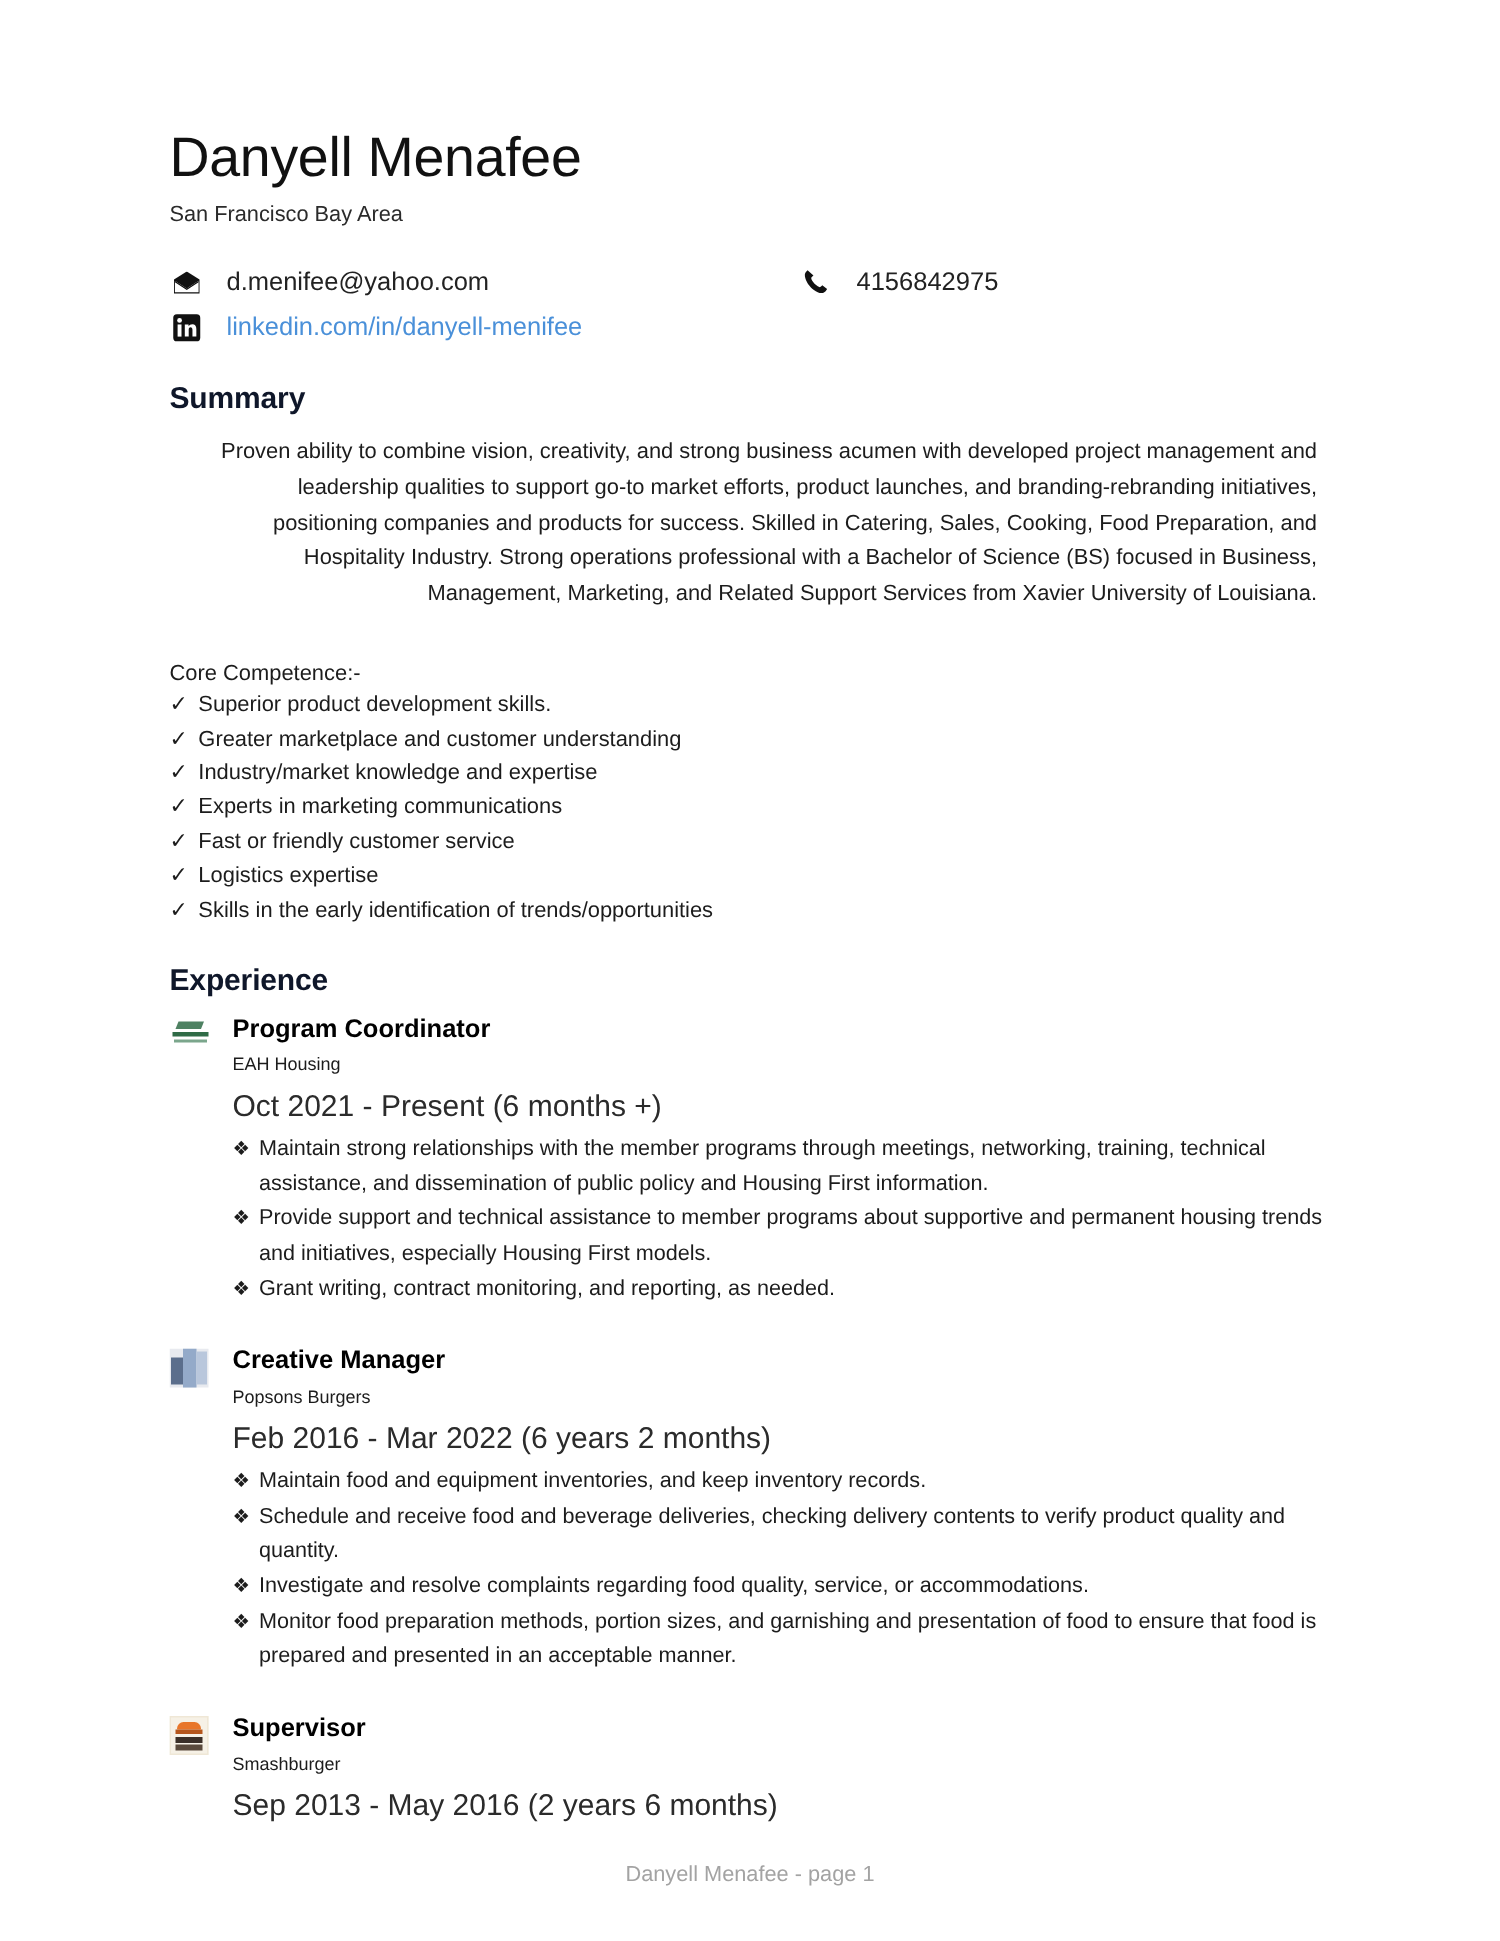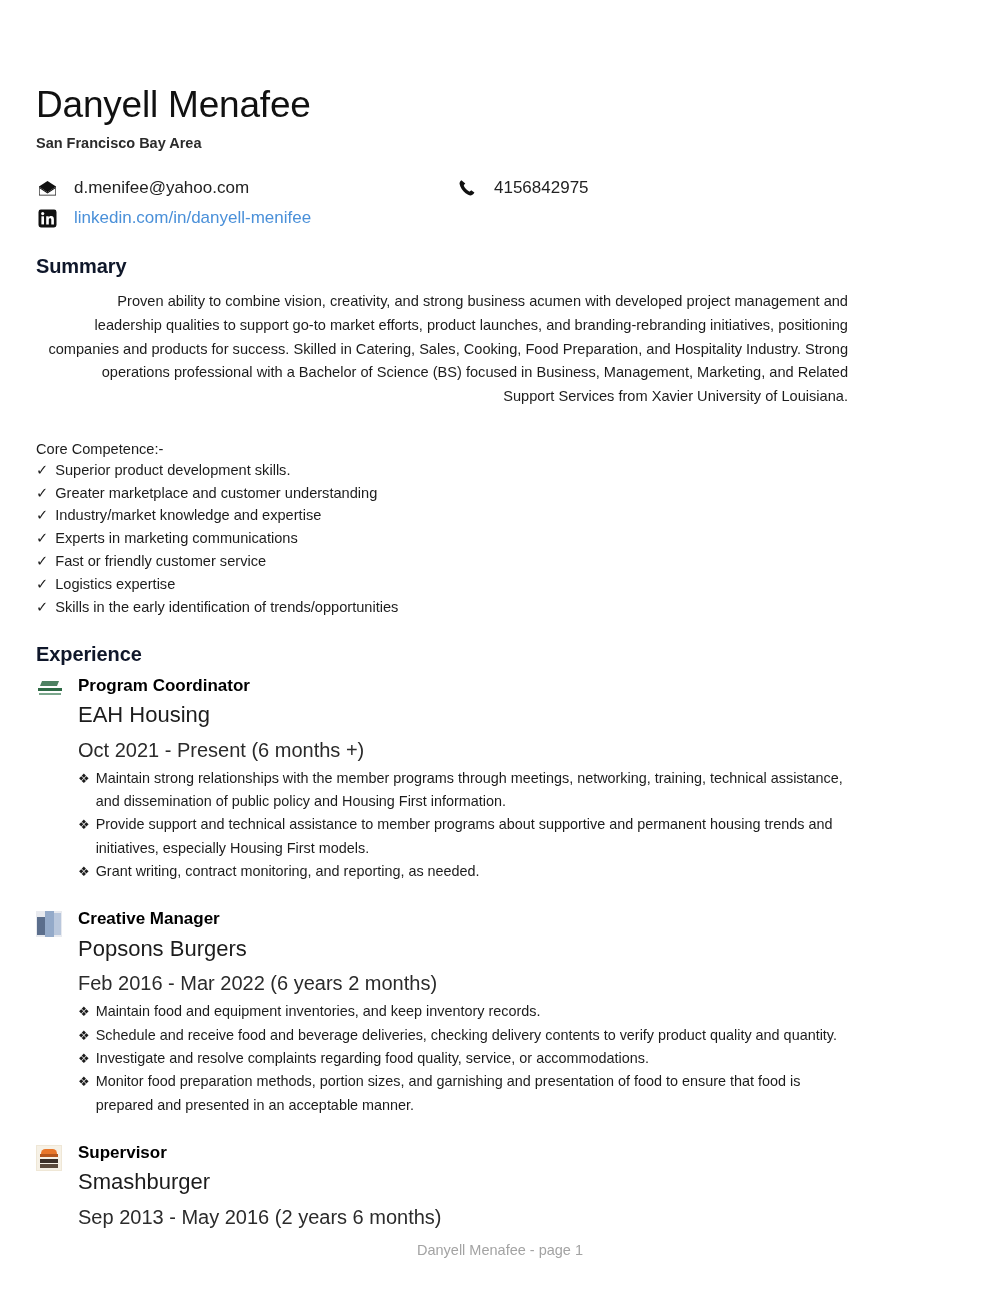--- a/index.html
+++ b/index.html
@@ -19,35 +19,35 @@
   }
 
   .page {
     position: relative;
     width: 1000px;
     height: 1294px;
     padding: 0;
   }
 
   .content {
-    padding: 84px 110px 0 36px;
+    padding: 84px 110px 0 113px;
   }
 
   
   .name {
     font-size: 37px;
     font-weight: 400;
     line-height: 1.12;
     letter-spacing: -0.2px;
     color: #111111;
     margin: 0 0 10px 0;
   }
   .location {
     font-size: 14.5px;
-    font-weight: 700;
+    font-weight: 400;
     color: #2b2b2b;
     margin: 0 0 22px 0;
   }
 
   .contact-rows {
     margin-bottom: 22px;
   }
   .contact-line {
     display: flex;
     align-items: center;
@@ -140,21 +140,21 @@
   }
 
   .job-title {
     font-size: 17px;
     font-weight: 700;
     color: #000000;
     margin: 0 0 6px 0;
     line-height: 1.2;
   }
   .job-company {
-    font-size: 22px;
+    font-size: 12px;
     font-weight: 400;
     color: #1c1c1c;
     margin: 0 0 7px 0;
     line-height: 1.2;
   }
   .job-dates {
     font-size: 20px;
     color: #2b2b2b;
     margin: 0 0 2px 0;
     line-height: 1.45;

